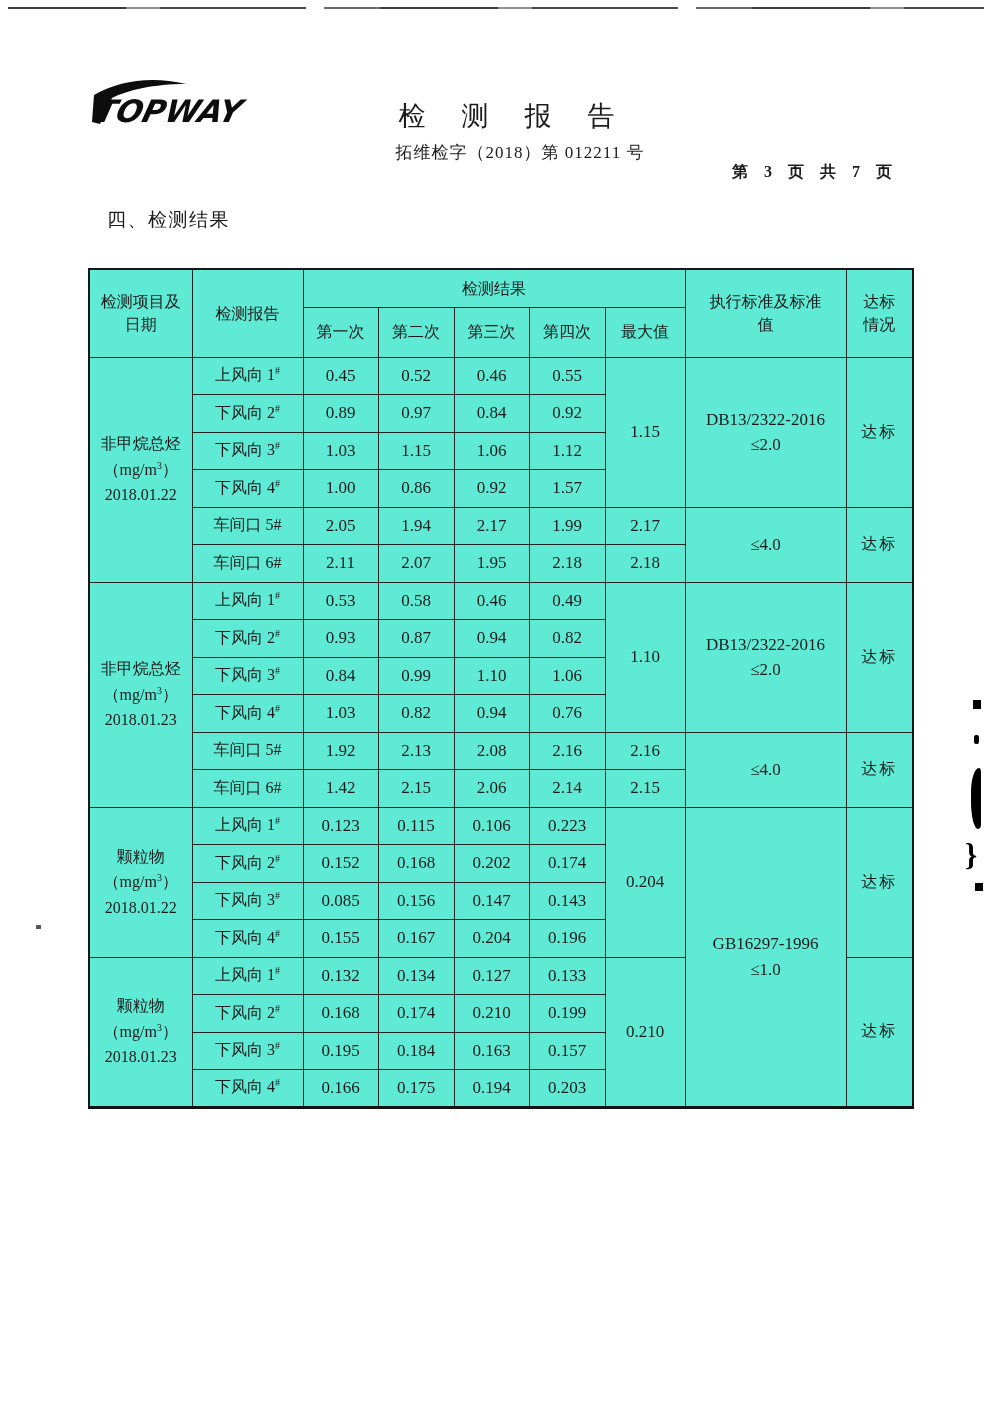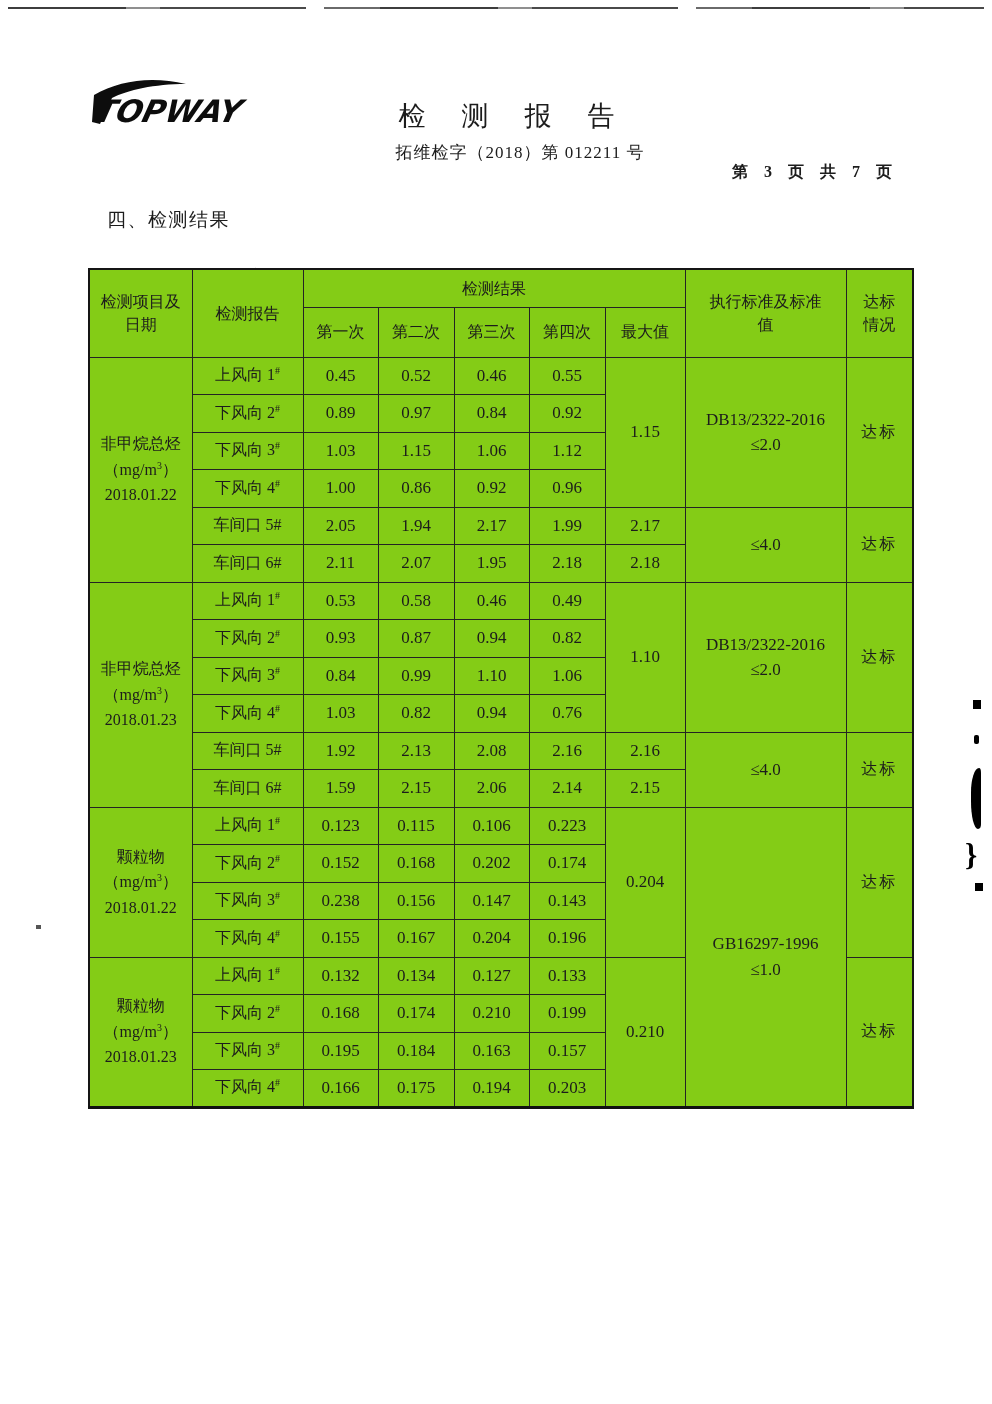--- a/index.html
+++ b/index.html
@@ -43,21 +43,21 @@
   .subsection-title{
     position:absolute;top:253px;left:100px;margin:12px;
     font-size:17px;font-weight:normal;letter-spacing:1px;
   }
 
   
   .results-table{
     position:absolute;top:268px;left:88px;
     border-collapse:collapse;table-layout:fixed;
     border:2px solid #151515;border-bottom:3px solid #111;
-    background:#84cc16;
+    background:#5eead4;
   }
   .results-table th,.results-table td{
     border:1px solid #242424;
     text-align:center;vertical-align:middle;
     padding:0;font-weight:normal;color:#1c1c1c;
   }
   .results-table thead tr:nth-child(1){height:38px;}
   .results-table thead tr:nth-child(2){height:50px;}
   .results-table tbody tr{height:37.5px;}
   .results-table th{font-size:16px;line-height:1.45;}
@@ -161,21 +161,21 @@
           <td>1.03</td>
           <td>1.15</td>
           <td>1.06</td>
           <td>1.12</td>
         </tr>
         <tr>
           <td class="point-cell">下风向 4<sup>#</sup></td>
           <td>1.00</td>
           <td>0.86</td>
           <td>0.92</td>
-          <td>0.96</td>
+          <td>1.57</td>
         </tr>
         <tr>
           <td class="point-cell">车间口 5#</td>
           <td>2.05</td>
           <td>1.94</td>
           <td>2.17</td>
           <td>1.99</td>
           <td class="max-cell">2.17</td>
           <td rowspan="2" class="standard-cell">≤4.0</td>
           <td rowspan="2" class="compliance-cell">达标</td>
@@ -225,21 +225,21 @@
           <td>1.92</td>
           <td>2.13</td>
           <td>2.08</td>
           <td>2.16</td>
           <td class="max-cell">2.16</td>
           <td rowspan="2" class="standard-cell">≤4.0</td>
           <td rowspan="2" class="compliance-cell">达标</td>
         </tr>
         <tr>
           <td class="point-cell">车间口 6#</td>
-          <td>1.59</td>
+          <td>1.42</td>
           <td>2.15</td>
           <td>2.06</td>
           <td>2.14</td>
           <td class="max-cell">2.15</td>
         </tr>
         <tr>
           <td rowspan="4" class="item-cell">颗粒物<br>（mg/m<sup>3</sup>）<br>2018.01.22</td>
           <td class="point-cell">上风向 1<sup>#</sup></td>
           <td>0.123</td>
           <td>0.115</td>
@@ -251,21 +251,21 @@
         </tr>
         <tr>
           <td class="point-cell">下风向 2<sup>#</sup></td>
           <td>0.152</td>
           <td>0.168</td>
           <td>0.202</td>
           <td>0.174</td>
         </tr>
         <tr>
           <td class="point-cell">下风向 3<sup>#</sup></td>
-          <td>0.238</td>
+          <td>0.085</td>
           <td>0.156</td>
           <td>0.147</td>
           <td>0.143</td>
         </tr>
         <tr>
           <td class="point-cell">下风向 4<sup>#</sup></td>
           <td>0.155</td>
           <td>0.167</td>
           <td>0.204</td>
           <td>0.196</td>

